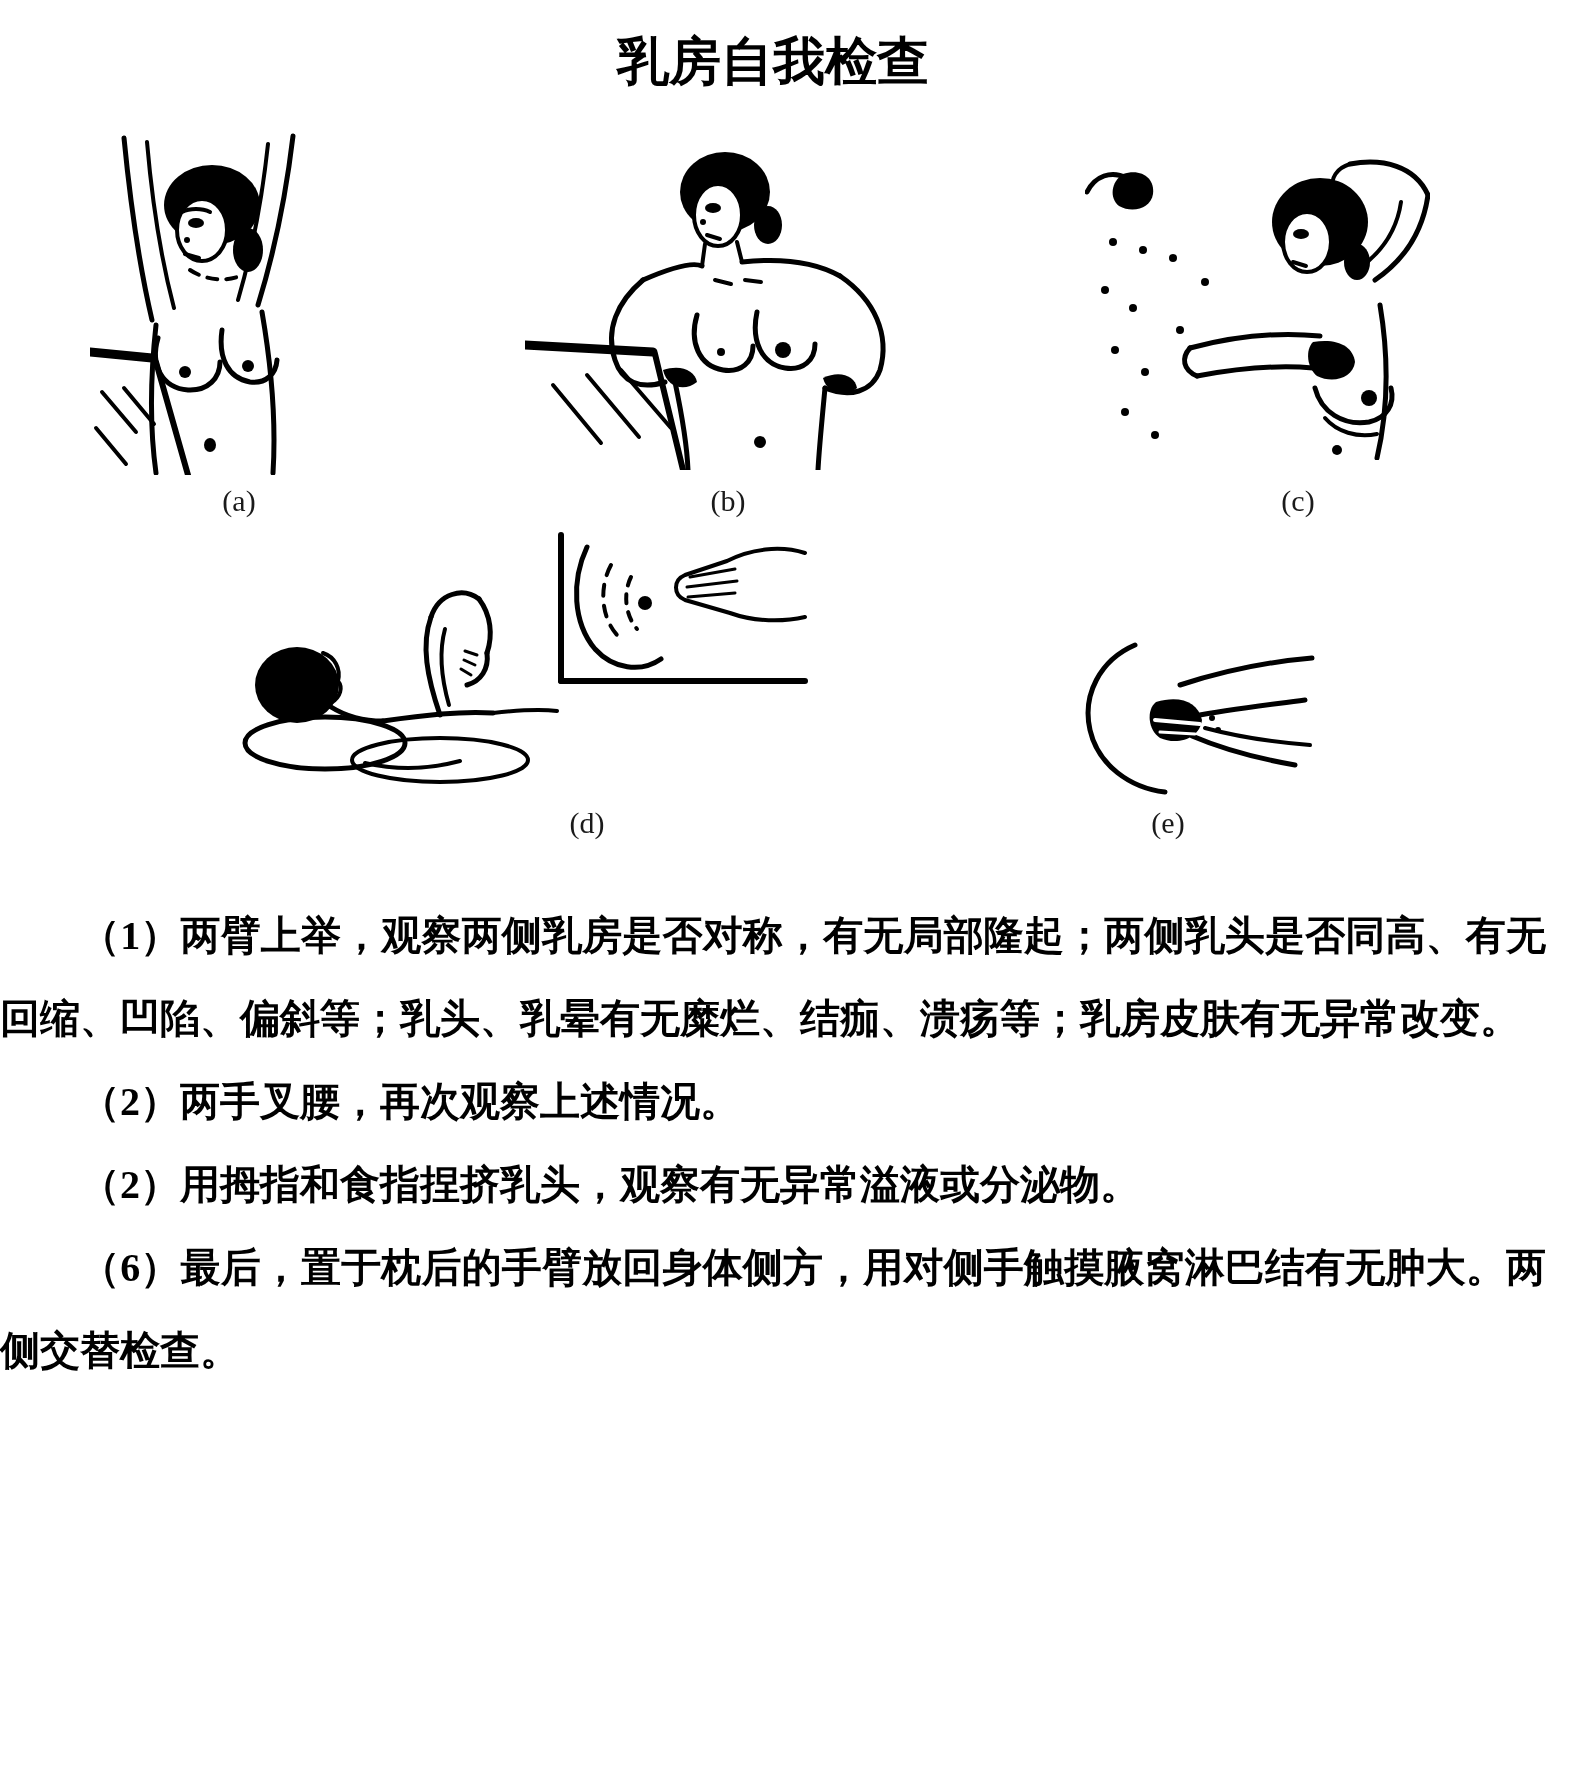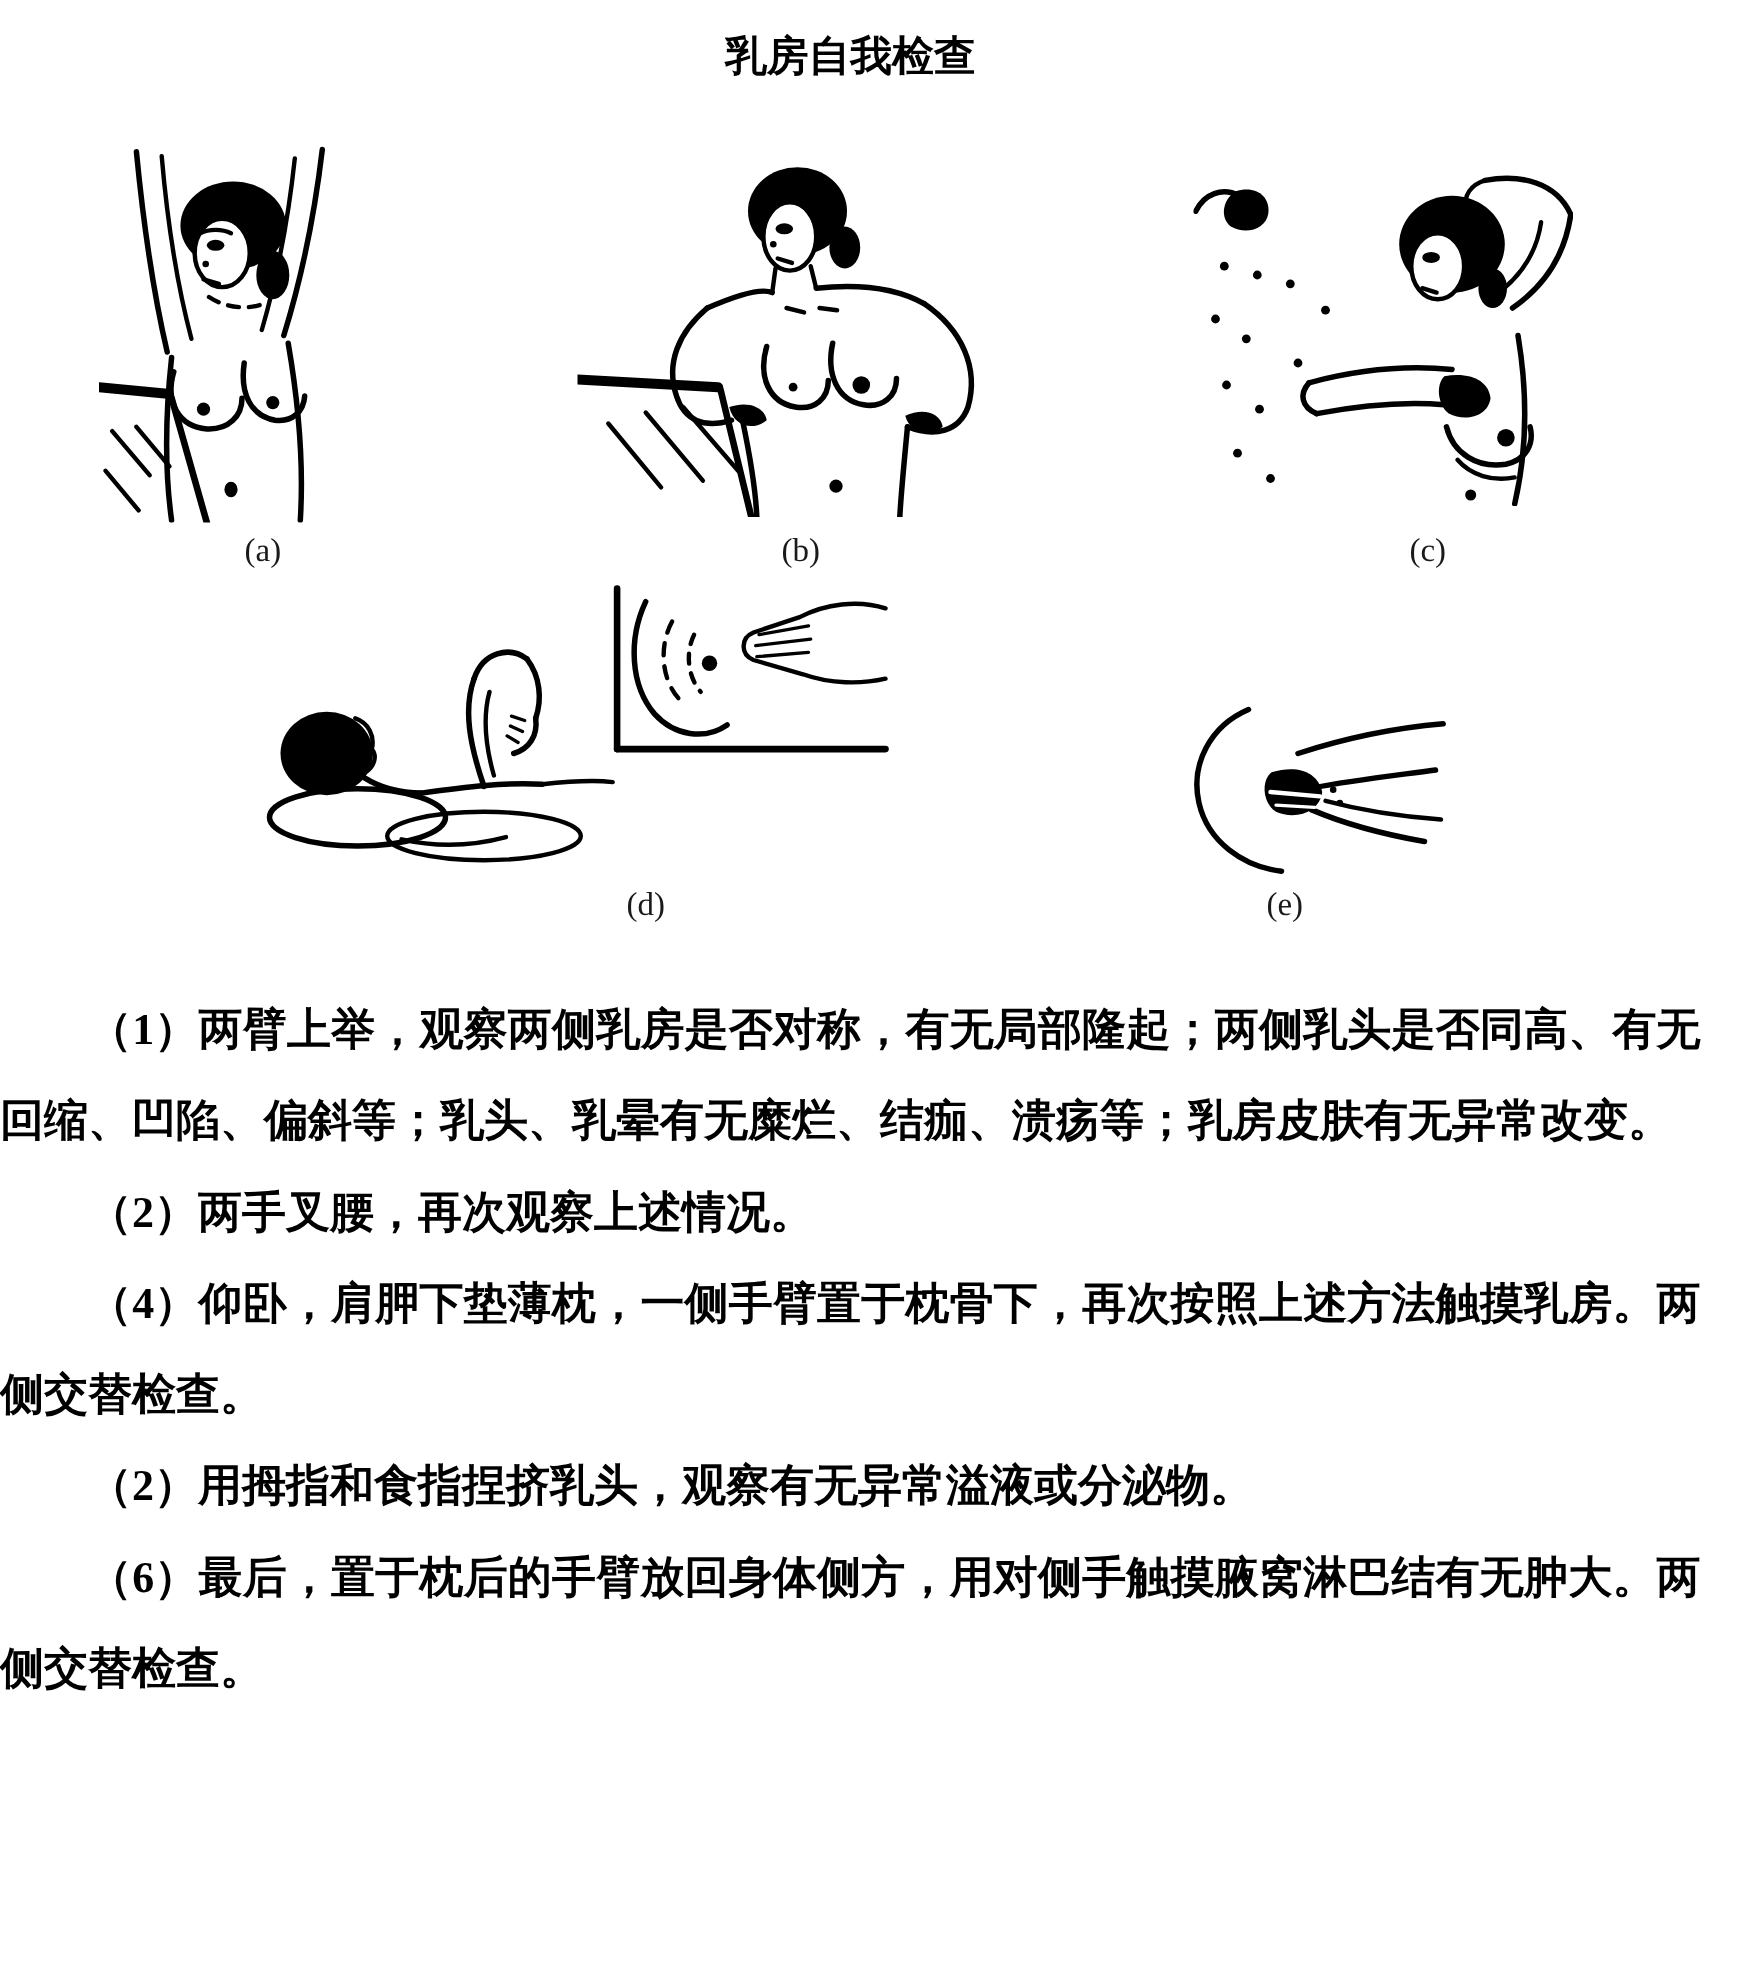--- a/index.html
+++ b/index.html
@@ -3,21 +3,21 @@
 <meta charset="utf-8">
 <style>
   html,body{margin:0;padding:0;}
   body{
     width:1587px;height:1789px;position:relative;overflow:hidden;
     background:#ffffff;color:#000000;
     font-family:"Liberation Serif","DejaVu Serif",serif;
   }
   .page-title{
     position:absolute;left:0;top:2px;width:1546px;
-    text-align:center;font-size:38px;font-weight:bold;line-height:50px;
+    text-align:center;font-size:52px;font-weight:bold;line-height:50px;
   }
   .fig{position:absolute;}
   .fig svg{display:block;}
   #fig-a{left:90px;top:130px;}
   #fig-b{left:525px;top:130px;}
   #fig-c{left:1085px;top:150px;}
   #fig-d{left:235px;top:525px;}
   #fig-e{left:1060px;top:640px;}
   .fig-label{
     position:absolute;width:120px;text-align:center;
@@ -202,18 +202,17 @@
         <circle cx="152" cy="78" r="3" fill="#000" stroke="none"></circle>
         <circle cx="158" cy="90" r="3" fill="#000" stroke="none"></circle>
       </g>
     </svg>
   </div>
   <div class="fig-label" id="label-e">(e)</div>
 
   <section class="instructions">
     <p>（1）两臂上举，观察两侧乳房是否对称，有无局部隆起；两侧乳头是否同高、有无回缩、凹陷、偏斜等；乳头、乳晕有无糜烂、结痂、溃疡等；乳房皮肤有无异常改变。</p>
     <p>（2）两手叉腰，再次观察上述情况。</p>
-    <p>（4）仰卧，肩胛下垫薄枕，一侧手臂置于枕骨下，再次按照上述方法触摸乳房。两侧交替检查。</p>
     <p>（2）用拇指和食指捏挤乳头，观察有无异常溢液或分泌物。</p>
     <p>（6）最后，置于枕后的手臂放回身体侧方，用对侧手触摸腋窝淋巴结有无肿大。两侧交替检查。</p>
   </section>
 
 </main>
 
 </body></html>

